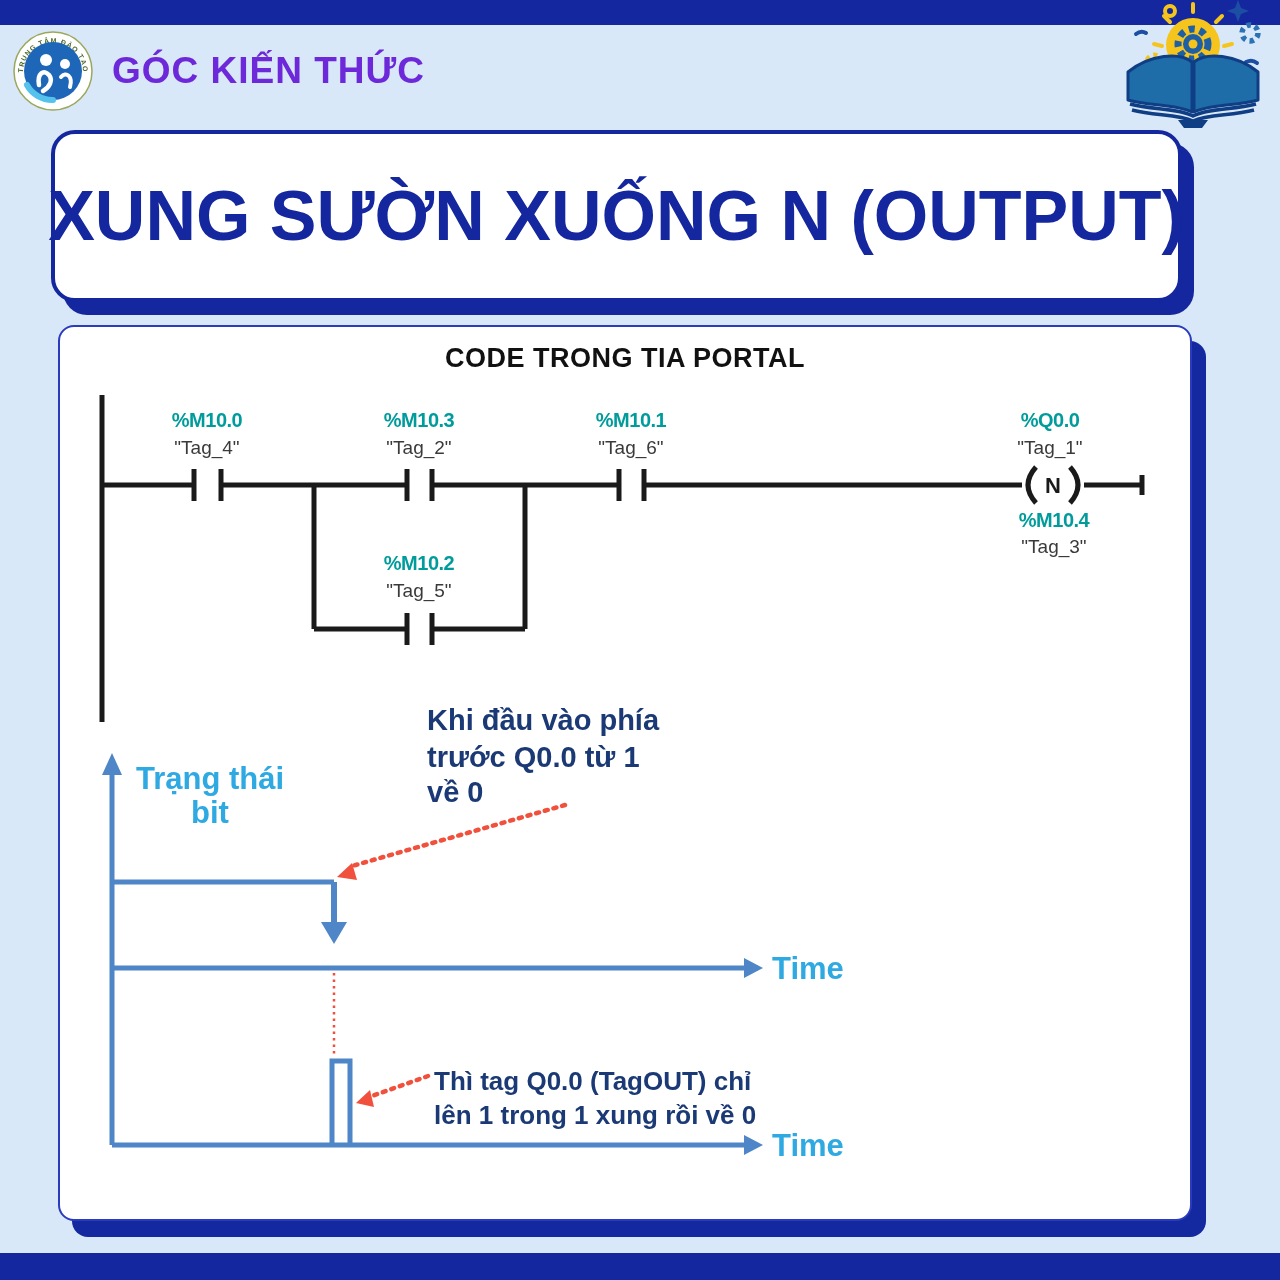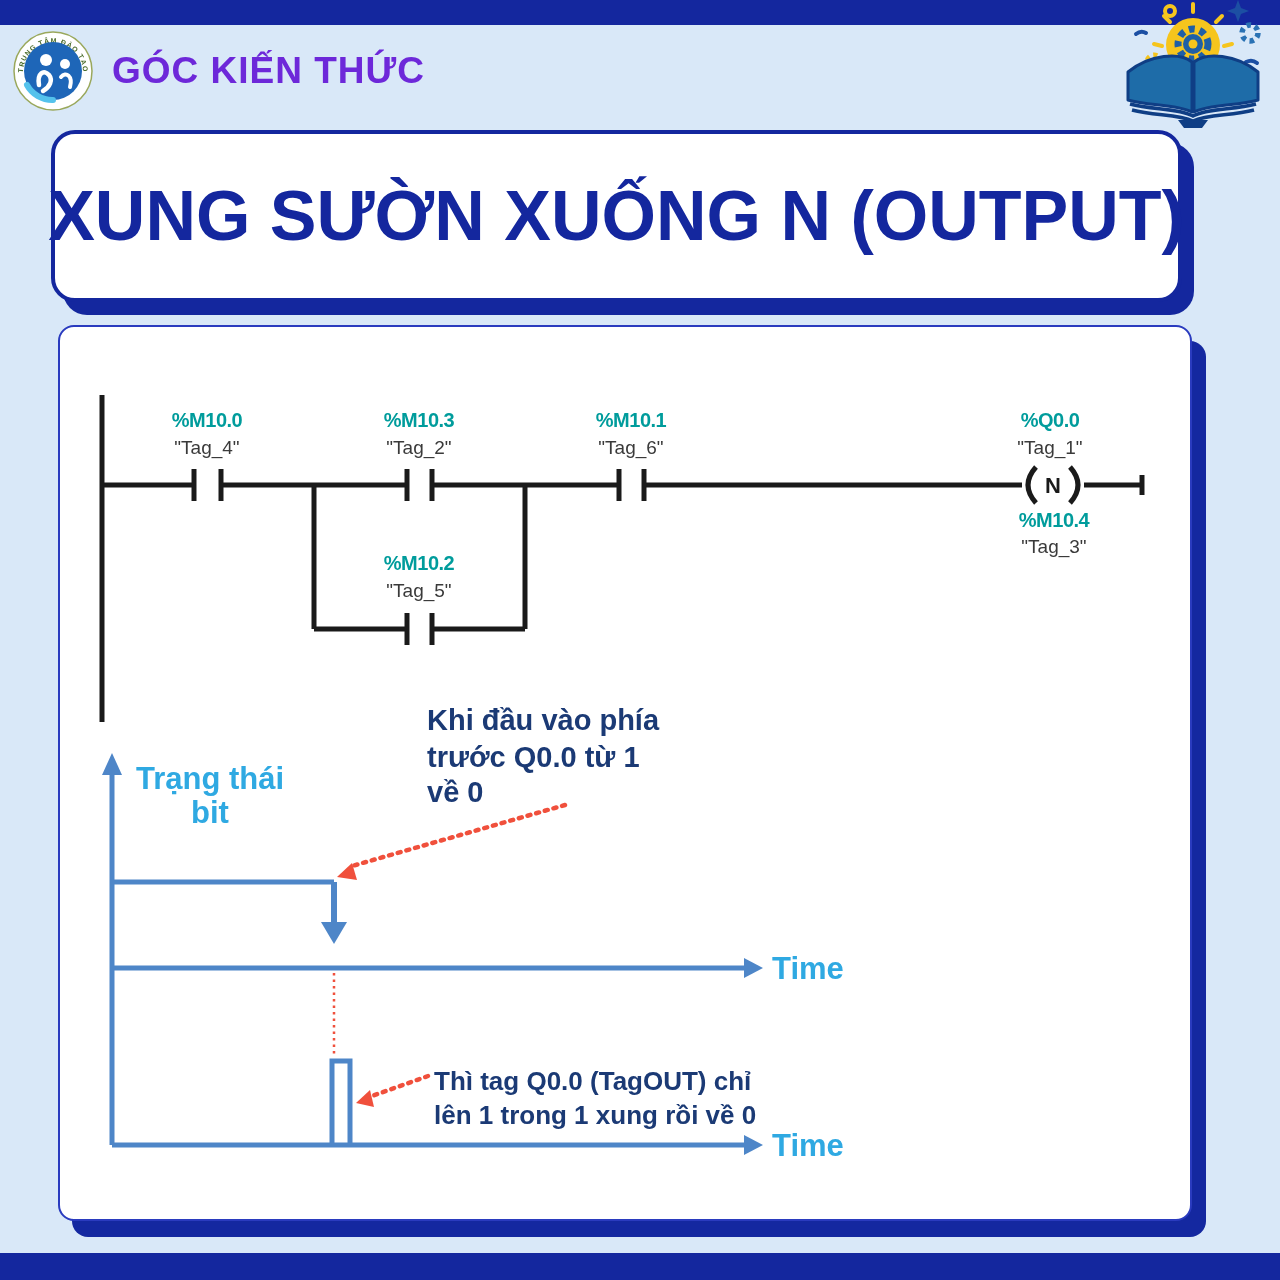--- a/index.html
+++ b/index.html
@@ -114,20 +114,21 @@
     <path d="M 14 110 C 36 116 60 114 75 121 C 90 114 114 116 136 110" fill="none" stroke="#0F3E85" stroke-width="3.5"></path>
     <path d="M 60 120 L 90 120 L 84 128 L 66 128 Z" fill="#0F3E85"></path>
   </g>
 </svg>
 
 <div class="banner">
   <h1>XUNG SƯỜN XUỐNG N (OUTPUT)</h1>
 </div>
 
 <div class="panel">
+  <div class="panel-heading">CODE TRONG TIA PORTAL</div>
 
   <svg class="diagram" viewBox="0 0 1126 888">
 
     <g stroke="#1A1A1A" stroke-width="5">
 
       <line x1="42" y1="68" x2="42" y2="395"></line>
 
       <line x1="42" y1="158" x2="134" y2="158"></line>
       <line x1="161" y1="158" x2="347" y2="158"></line>
       <line x1="372" y1="158" x2="559" y2="158"></line>

